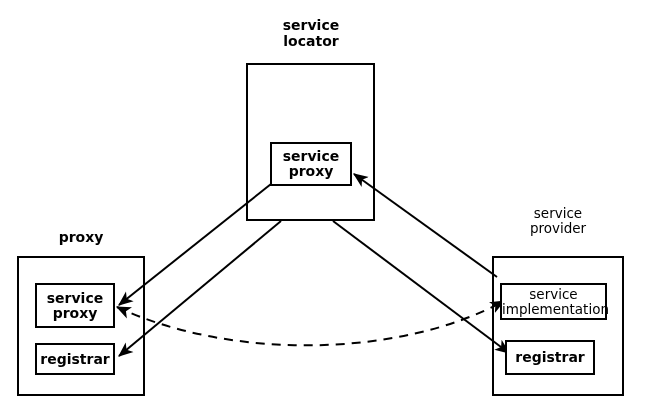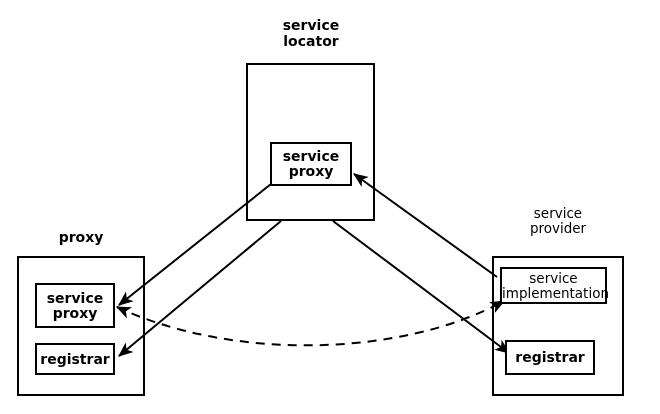--- a/index.html
+++ b/index.html
@@ -119,21 +119,21 @@
 
   <div class="inner-box bold-label" style="left:35px; top:343px; width:80px; height:32px;">
     <span>registrar</span>
   </div>
 
   <div class="caption caption-thin" style="left:492px; top:206px; width:132px;">service
 provider</div>
 
   <div class="box" style="left:492px; top:256px; width:132px; height:140px;"></div>
 
-  <div class="inner-box thin-label" style="left:500px; top:267px; width:107px; height:37px;">
+  <div class="inner-box thin-label" style="left:500px; top:283px; width:107px; height:37px;">
     <span>service
 implementation</span>
   </div>
 
   <div class="inner-box bold-label" style="left:505px; top:340px; width:90px; height:35px;">
     <span>registrar</span>
   </div>
 
 </div>
 

